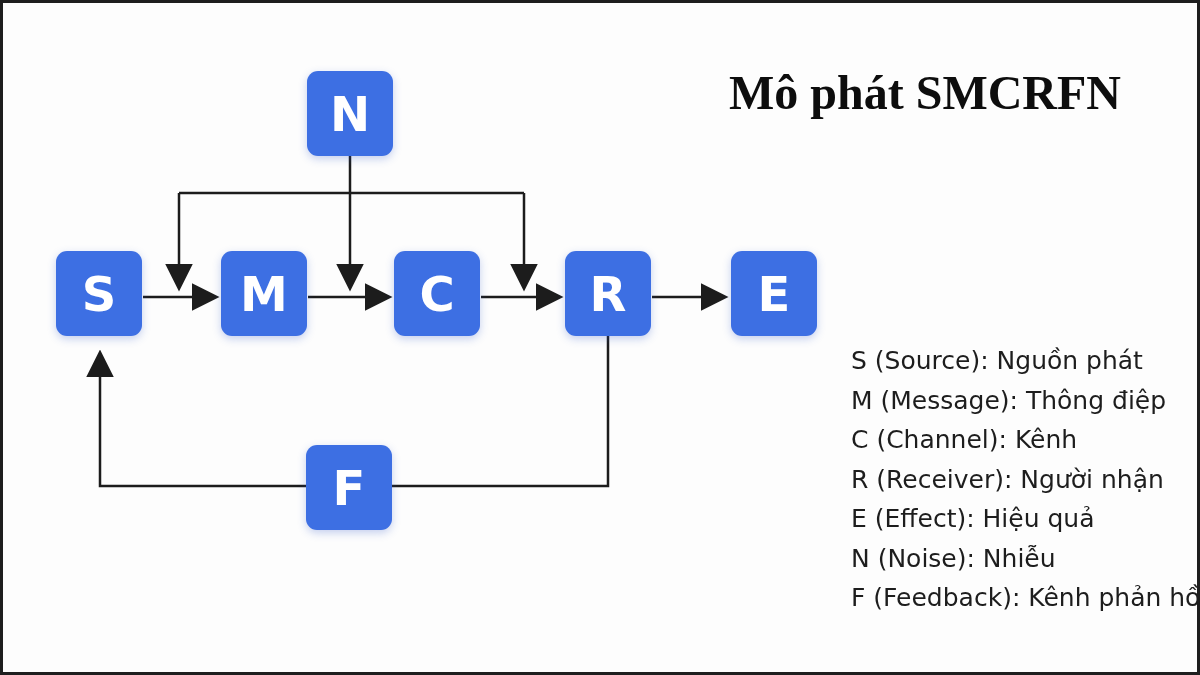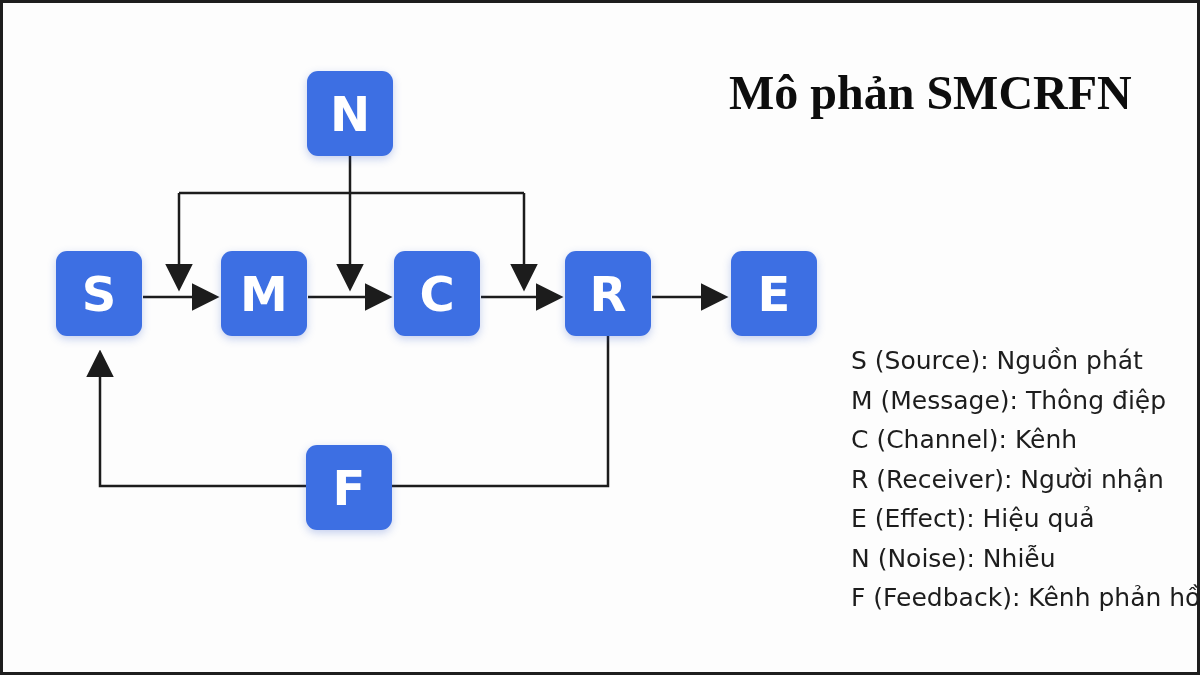--- a/index.html
+++ b/index.html
@@ -65,21 +65,21 @@
       <path d="M478,294 H555" marker-end="url(#arw)"></path>
       <path d="M649,294 H720" marker-end="url(#arw)"></path>
 
       <path d="M176,190 H521"></path>
       <path d="M176,190 V283" marker-end="url(#arw)"></path>
       <path d="M347,153 V283" marker-end="url(#arw)"></path>
       <path d="M521,190 V283" marker-end="url(#arw)"></path>
     </g>
   </svg>
 
-  <div class="title">Mô phản SMCRFN</div>
+  <div class="title">Mô phát SMCRFN</div>
 
   <div class="node node-s">
     <span>S</span>
   </div>
   <div class="node node-m">
     <span>M</span>
   </div>
   <div class="node node-c">
     <span>C</span>
   </div>

